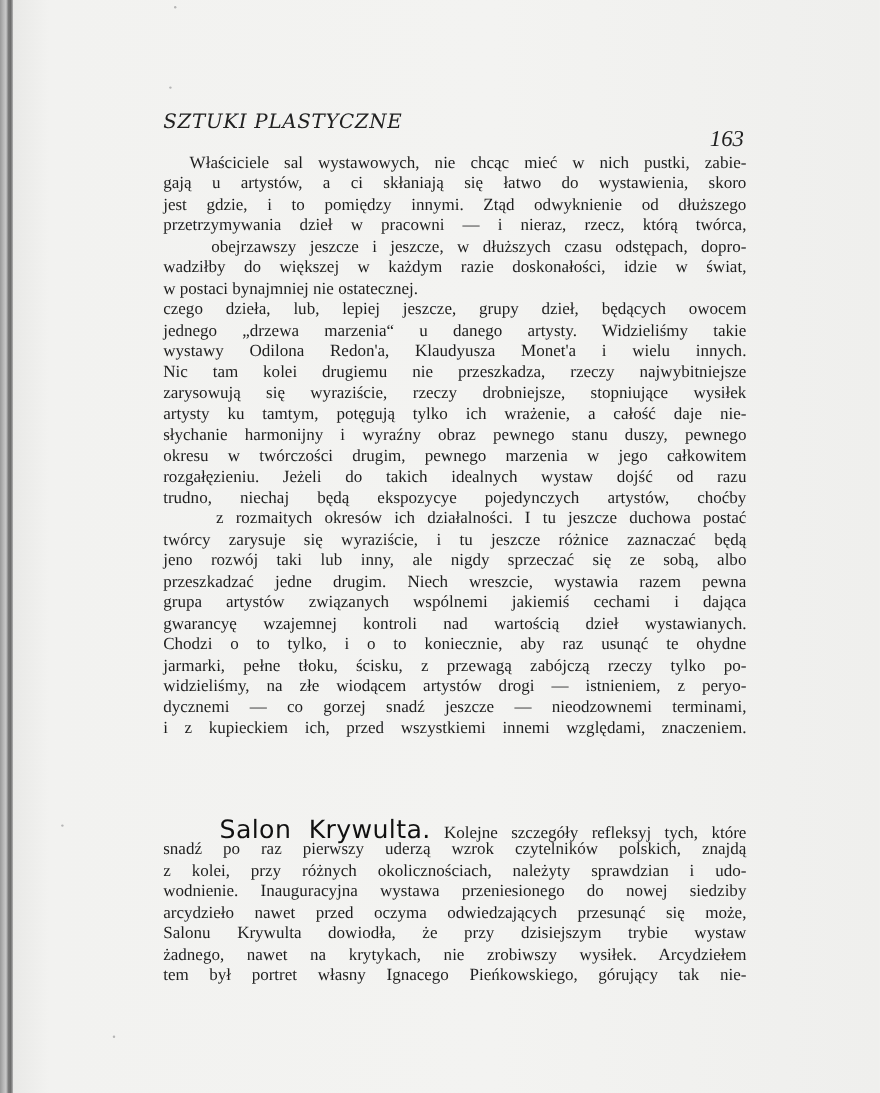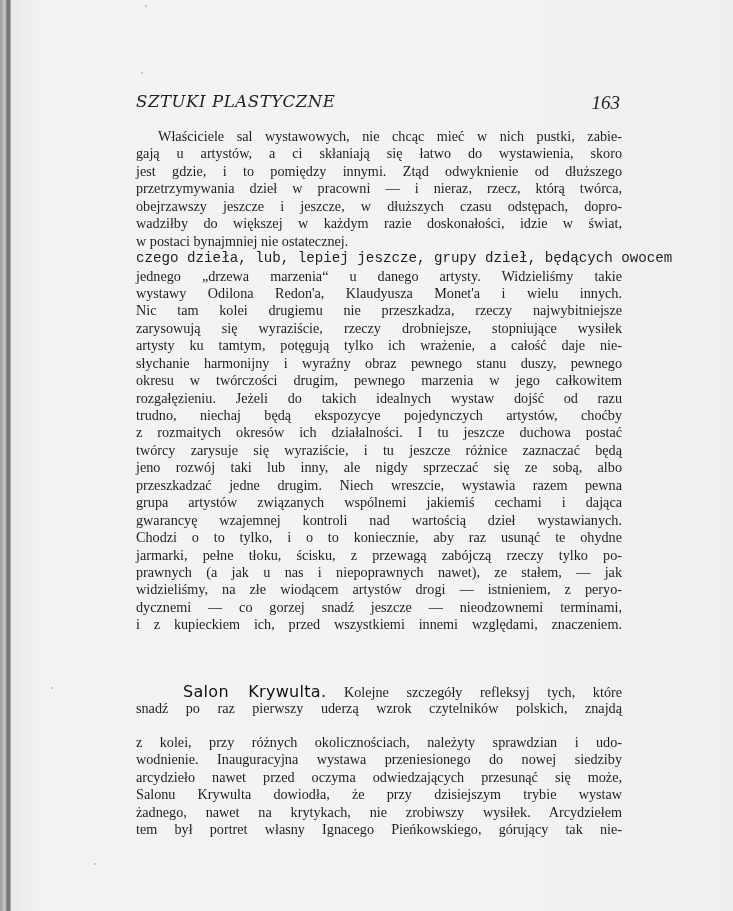--- a/index.html
+++ b/index.html
@@ -38,21 +38,21 @@
       position: absolute;
       left: 0; top: 0;
       font-family: "DejaVu Serif", "Liberation Serif", serif;
       font-style: italic;
       font-size: 16.5px;
       letter-spacing: 0.6px;
       color: #222;
     }
     .page-number {
       position: absolute;
-      right: 2px; top: 0;
+      right: 2px; top: 14px;
       font-family: "Liberation Serif", serif;
       font-style: italic;
       font-size: 19px;
       color: #222;
       margin-left: 33px;
     }
     .text-block {
       position: absolute;
       left: 125px;
       width: 486px;
@@ -73,21 +73,21 @@
       text-align-last: left;
     }
     .line.indent {
       padding-left: 47px;
     }
     .block-1 { top: 128px; }
     .block-2 { top: 683px; }
     .section-heading {
       font-family: "DejaVu Sans", "Liberation Sans", sans-serif;
       font-weight: normal;
-      font-size: 16px;
+      font-size: 21px;
       color: #111;
       letter-spacing: 0.3px;
     }
     .heading-line {
       padding-left: 47px;
     }
     .speck {
       position: absolute;
       width: 2px; height: 2px;
       background: #b5b5b5;
@@ -105,54 +105,53 @@
     <span class="running-title">SZTUKI PLASTYCZNE</span>
     <span class="page-number">163</span>
   </div>
 
   <div class="text-block block-1">
     <div>
       <div class="line" style="white-space: nowrap; margin-left: 22px;">Właściciele sal wystawowych, nie chcąc mieć w nich pustki, zabie-</div>
       <div class="line" style="white-space: nowrap;">gają u artystów, a ci skłaniają się łatwo do wystawienia, skoro</div>
       <div class="line" style="white-space: nowrap;">jest gdzie, i to pomiędzy innymi. Ztąd odwyknienie od dłuższego</div>
       <div class="line" style="white-space: nowrap;">przetrzymywania dzieł w pracowni — i nieraz, rzecz, którą twórca,</div>
-      <div class="line" style="white-space: nowrap;">obejrzawszy jeszcze i jeszcze, w dłuższych czasu odstępach, dopro-</div>
+      <div class="line" style="white-space: nowrap; margin-left: 40px;">obejrzawszy jeszcze i jeszcze, w dłuższych czasu odstępach, dopro-</div>
       <div class="line" style="white-space: nowrap;">wadziłby do większej w każdym razie doskonałości, idzie w świat,</div>
       <div class="line last">w postaci bynajmniej nie ostatecznej.</div>
     </div>
     <div>
-      <div class="line" style="white-space: nowrap; font-family: Liberation Mono, monospace;">czego dzieła, lub, lepiej jeszcze, grupy dzieł, będących owocem</div>
+      <div class="line" style="white-space: nowrap;">czego dzieła, lub, lepiej jeszcze, grupy dzieł, będących owocem</div>
       <div class="line" style="white-space: nowrap;">jednego „drzewa marzenia“ u danego artysty. Widzieliśmy takie</div>
       <div class="line" style="white-space: nowrap;">wystawy Odilona Redon'a, Klaudyusza Monet'a i wielu innych.</div>
       <div class="line" style="white-space: nowrap;">Nic tam kolei drugiemu nie przeszkadza, rzeczy najwybitniejsze</div>
       <div class="line" style="white-space: nowrap;">zarysowują się wyraziście, rzeczy drobniejsze, stopniujące wysiłek</div>
       <div class="line" style="white-space: nowrap;">artysty ku tamtym, potęgują tylko ich wrażenie, a całość daje nie-</div>
       <div class="line" style="white-space: nowrap;">słychanie harmonijny i wyraźny obraz pewnego stanu duszy, pewnego</div>
       <div class="line" style="white-space: nowrap;">okresu w twórczości drugim, pewnego marzenia w jego całkowitem</div>
       <div class="line" style="white-space: nowrap;">rozgałęzieniu. Jeżeli do takich idealnych wystaw dojść od razu</div>
       <div class="line" style="white-space: nowrap;">trudno, niechaj będą ekspozycye pojedynczych artystów, choćby</div>
-      <div class="line" style="white-space: nowrap;">z rozmaitych okresów ich działalności. I tu jeszcze duchowa postać</div>
+      <div class="line" style="white-space: nowrap; margin-left: 44px;">z rozmaitych okresów ich działalności. I tu jeszcze duchowa postać</div>
       <div class="line" style="white-space: nowrap;">twórcy zarysuje się wyraziście, i tu jeszcze różnice zaznaczać będą</div>
       <div class="line" style="white-space: nowrap;">jeno rozwój taki lub inny, ale nigdy sprzeczać się ze sobą, albo</div>
       <div class="line" style="white-space: nowrap;">przeszkadzać jedne drugim. Niech wreszcie, wystawia razem pewna</div>
       <div class="line" style="white-space: nowrap;">grupa artystów związanych wspólnemi jakiemiś cechami i dająca</div>
       <div class="line" style="white-space: nowrap;">gwarancyę wzajemnej kontroli nad wartością dzieł wystawianych.</div>
       <div class="line" style="white-space: nowrap;">Chodzi o to tylko, i o to koniecznie, aby raz usunąć te ohydne</div>
       <div class="line" style="white-space: nowrap;">jarmarki, pełne tłoku, ścisku, z przewagą zabójczą rzeczy tylko po-</div>
-      <div class="line" style="white-space: nowrap;">prawnych (a jak u nas i niepoprawnych nawet), ze stałem, — jak</div>
       <div class="line" style="white-space: nowrap;">widzieliśmy, na złe wiodącem artystów drogi — istnieniem, z peryo-</div>
       <div class="line" style="white-space: nowrap;">dycznemi — co gorzej snadź jeszcze — nieodzownemi terminami,</div>
       <div class="line" style="white-space: nowrap;">i z kupieckiem ich, przed wszystkiemi innemi względami, znaczeniem.</div>
     </div>
   </div>
 
   <div class="text-block block-2">
     <div class="line heading-line" style="white-space: nowrap; letter-spacing: -0.000284091px;"><span class="section-heading">Salon Krywulta.</span> <span>Kolejne szczegóły refleksyj tych, które</span></div>
     <div class="line" style="white-space: nowrap;">snadź po raz pierwszy uderzą wzrok czytelników polskich, znajdą</div>
-    <div class="line" style="white-space: nowrap; margin-top: 16px;">z kolei, przy różnych okolicznościach, należyty sprawdzian i udo-</div>
+    <div class="line" style="white-space: nowrap;">z kolei, przy różnych okolicznościach, należyty sprawdzian i udo-</div>
     <div class="line" style="white-space: nowrap;">wodnienie. Inauguracyjna wystawa przeniesionego do nowej siedziby</div>
     <div class="line" style="white-space: nowrap;">arcydzieło nawet przed oczyma odwiedzających przesunąć się może,</div>
     <div class="line" style="white-space: nowrap;">Salonu Krywulta dowiodła, że przy dzisiejszym trybie wystaw</div>
     <div class="line" style="white-space: nowrap;">żadnego, nawet na krytykach, nie zrobiwszy wysiłek. Arcydziełem</div>
     <div class="line" style="white-space: nowrap;">tem był portret własny Ignacego Pieńkowskiego, górujący tak nie-</div>
   </div>
 
   <div class="speck" style="left:134px; top:5px;"></div>
   <div class="speck" style="left:130px; top:72px;"></div>
   <div class="speck" style="left:83px; top:863px;"></div>

